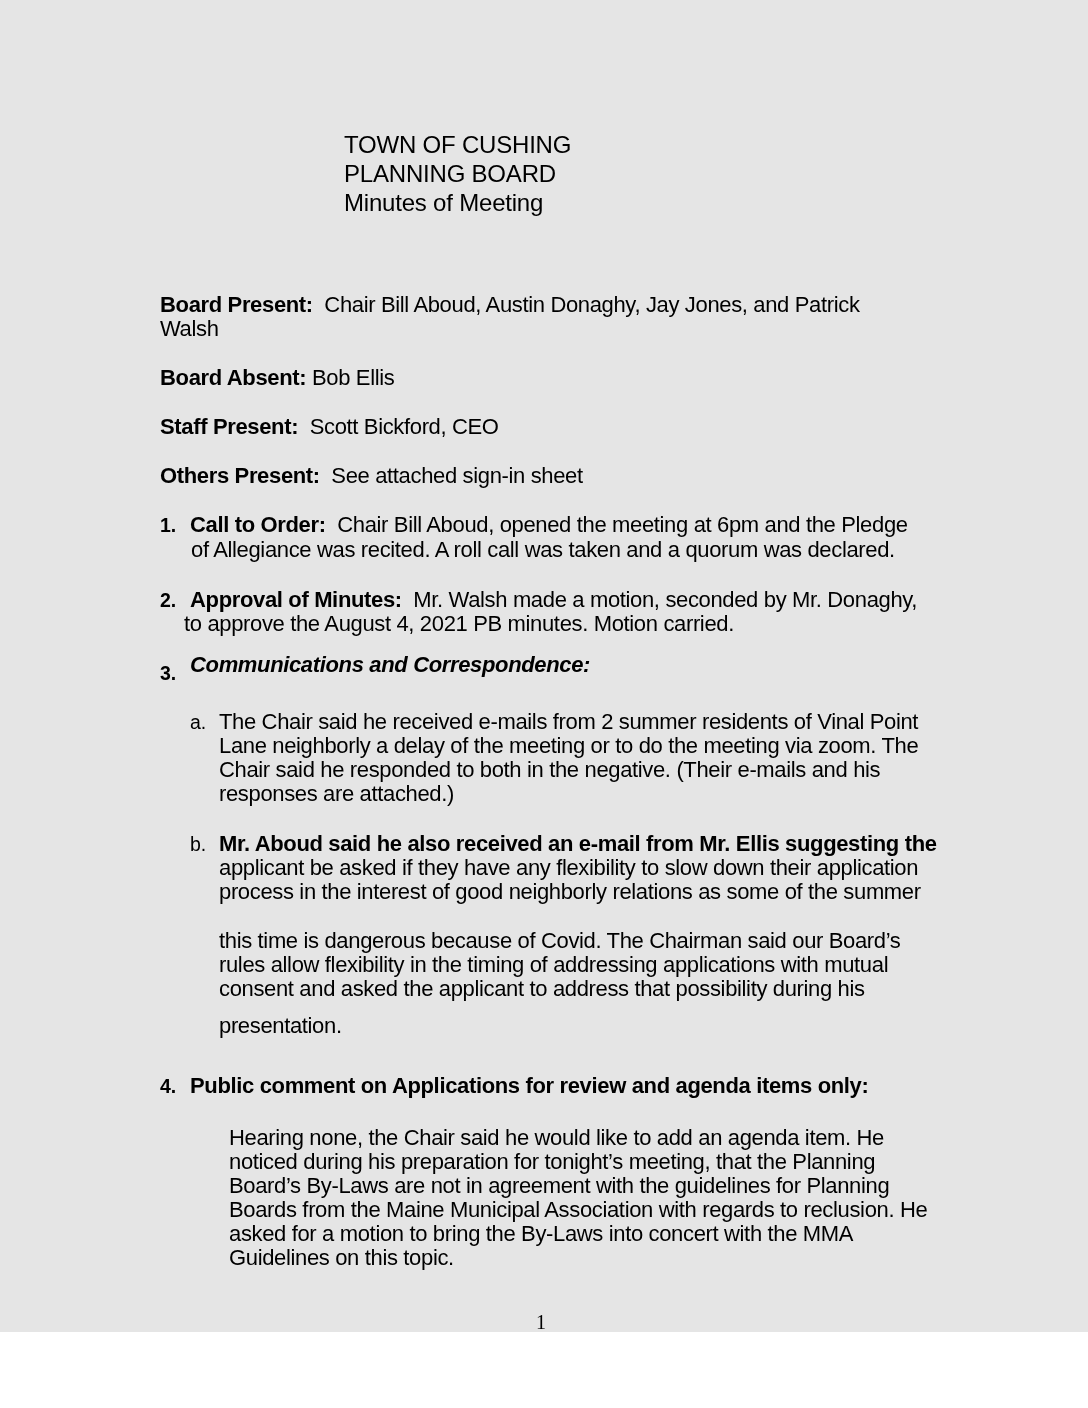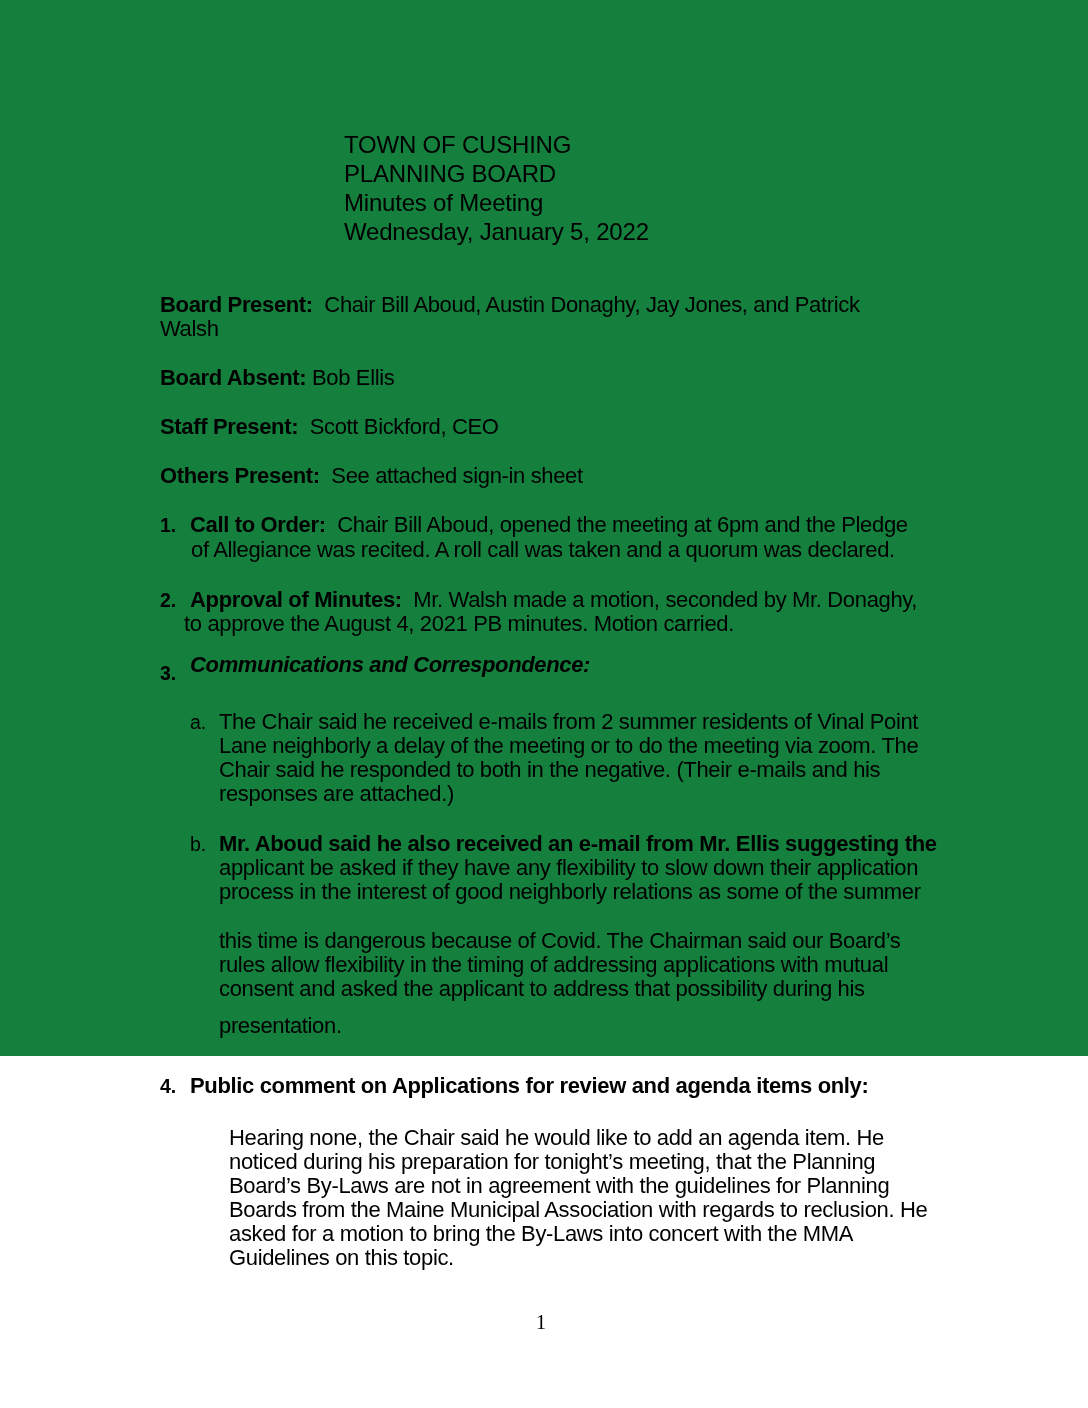--- a/index.html
+++ b/index.html
@@ -12,22 +12,22 @@
       height: 1408px;
       position: relative;
       overflow: hidden;
       font-family: "Liberation Sans", sans-serif;
       color: #000000;
     }
     .page {
       position: absolute;
       left: 0; top: 0;
       width: 1088px;
-      height: 1056px;
-      background: #15803d;
+      height: 1332px;
+      background: #e5e5e5;
     }
     .title-block {
       position: absolute;
       left: 344px;
       top: 130px;
       font-size: 24px;
       line-height: 29px;
       letter-spacing: -0.2px;
     }
     .title-line { display: block; white-space: nowrap; }
@@ -62,21 +62,20 @@
   </style>
 </head>
 <body>
 
 <div class="page">
 
   <div class="title-block">
     <span class="title-line">TOWN OF CUSHING</span>
     <span class="title-line">PLANNING BOARD</span>
     <span class="title-line">Minutes of Meeting</span>
-    <span class="title-line">Wednesday, January 5, 2022</span>
   </div>
 
   <div class="line" style="left:160px; top:293px;">
     <span class="b">Board Present:</span>&nbsp;&nbsp;<span>Chair Bill Aboud, Austin Donaghy, Jay Jones, and Patrick</span>
   </div>
   <div class="line" style="left:160px; top:317px;">Walsh</div>
 
   <div class="line" style="left:160px; top:366px;">
     <span class="b">Board Absent:</span> <span>Bob Ellis</span>
   </div>

